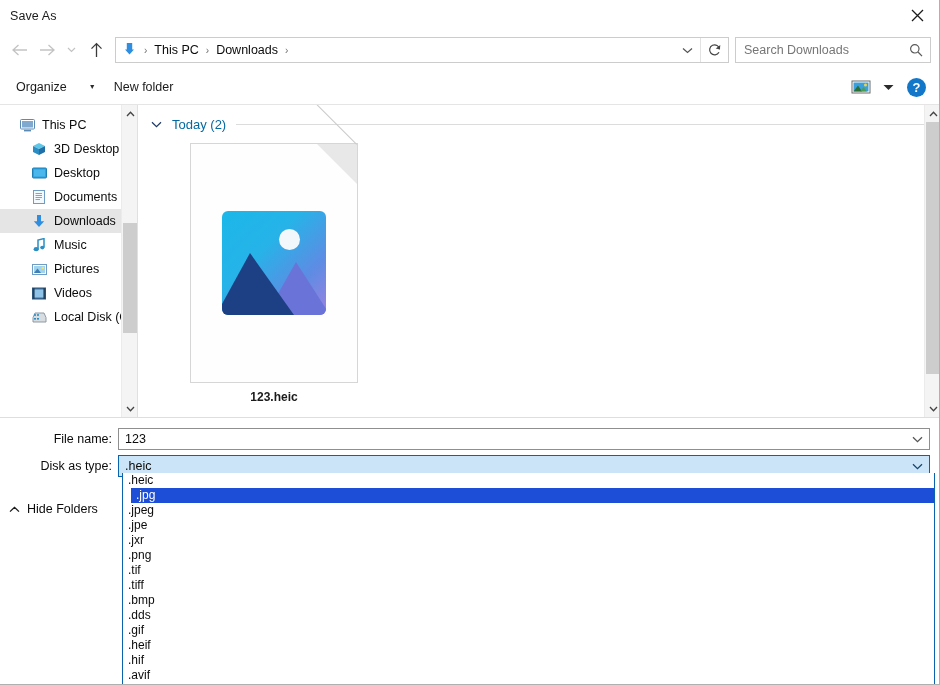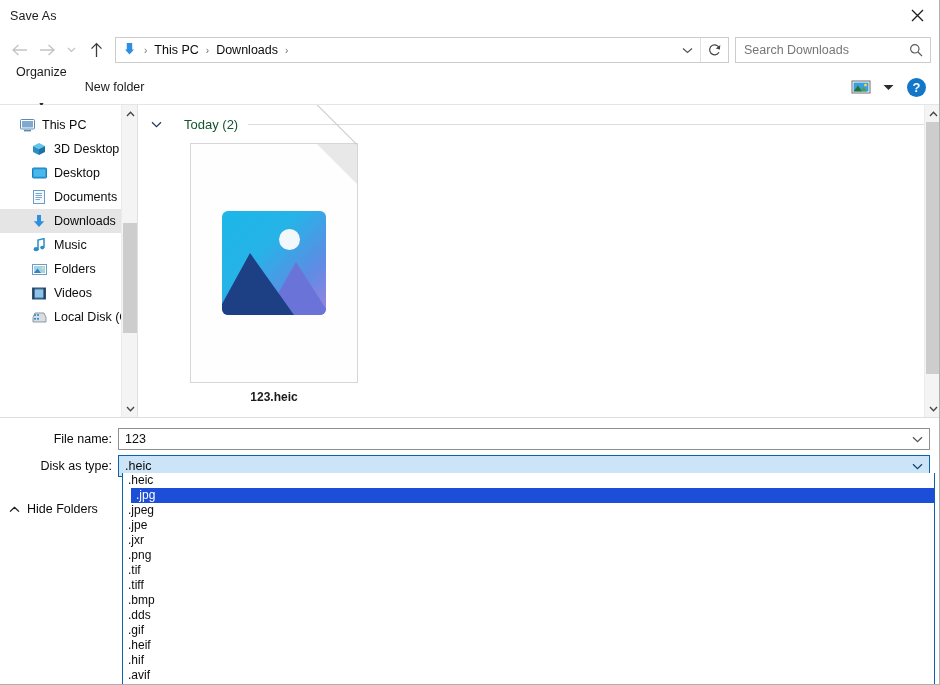--- a/index.html
+++ b/index.html
@@ -113,21 +113,21 @@
   .toolbar {
     position: absolute; top: 69px; left: 0;
     width: 940px; height: 36px;
     background: #ffffff;
     border-bottom: 1px solid #e5e5e5;
     display: flex; align-items: center;
   }
   .tb-item {
     display: flex; align-items: center; gap: 22px;
     font-size: 12.5px; color: #1b1b1b;
-    padding: 5px 9px; cursor: pointer; flex-direction: column;
+    padding: 5px 9px; cursor: pointer;
   }
   .tb-item.organize { margin-left: 7px; }
   .tb-caret { font-size: 7px; color: #2b2b2b; line-height: 1; }
   .tb-right {
     position: absolute; right: 8px; top: 0; height: 36px;
     display: flex; align-items: center; gap: 2px;
   }
   .tb-view {
     width: 30px; height: 26px;
     display: flex; align-items: center; justify-content: center;
@@ -204,22 +204,22 @@
     display: flex; align-items: center;
     margin: 8px 0 0 10px;
     height: 22px;
   }
   .grp-chev {
     width: 16px; height: 16px;
     display: flex; align-items: center; justify-content: center;
     cursor: pointer;
   }
   .grp-label {
-    font-size: 13px; color: #14532d;
-    margin-left: 20px; white-space: nowrap;
+    font-size: 13px; color: #0369a1;
+    margin-left: 8px; white-space: nowrap;
   }
   .grp-rule {
     flex: 1 1 auto; height: 1px; background: #dcdcdc;
     margin: 0 16px 0 10px;
   }
 
   .file-grid { padding: 8px 0 0 50px; display: flex; flex-wrap: wrap; }
   .file-item {
     width: 172px;
     display: flex; flex-direction: column; align-items: center;
@@ -524,21 +524,21 @@
 
         <div class="tree-item child">
           <span class="tree-ico">
             <svg width="15" height="13" viewBox="0 0 15 13">
               <rect x="0.5" y="1.5" width="14" height="10" fill="#ffffff" stroke="#6f9cc4" stroke-width="1"></rect>
               <rect x="2" y="3" width="11" height="7" fill="#9fd3ee"></rect>
               <path d="M2 10 L5.5 5.5 L9 10 Z" fill="#3f7fb5"></path>
               <circle cx="10.8" cy="5" r="1.3" fill="#f4e06a"></circle>
             </svg>
           </span>
-          <span>Folders</span>
+          <span>Pictures</span>
         </div>
 
         <div class="tree-item child">
           <span class="tree-ico">
             <svg width="14" height="13" viewBox="0 0 14 13">
               <rect x="0.5" y="1" width="13" height="11" fill="#3f6f9e" stroke="#2c5478" stroke-width="1"></rect>
               <rect x="2" y="2.5" width="10" height="8" fill="#8fc4e8"></rect>
               <rect x="1" y="1" width="1.6" height="11" fill="#24415e"></rect>
               <rect x="11.4" y="1" width="1.6" height="11" fill="#24415e"></rect>
             </svg>

